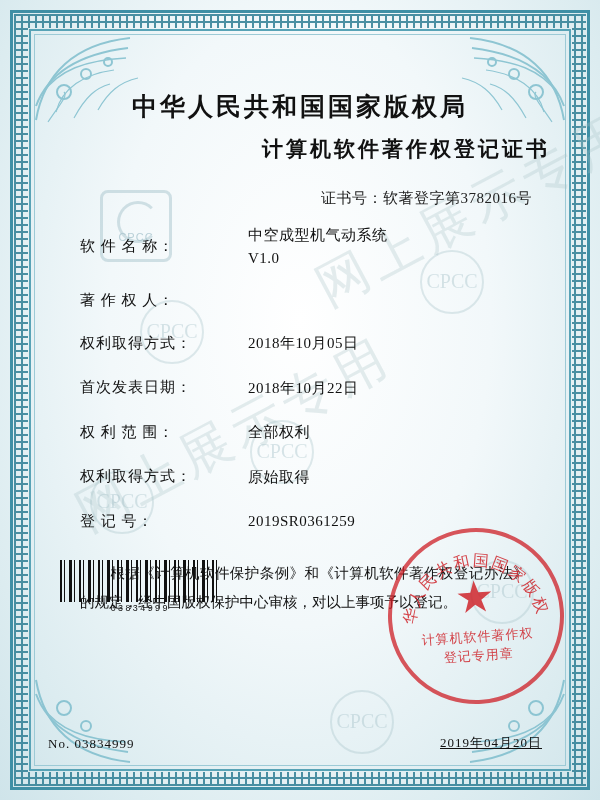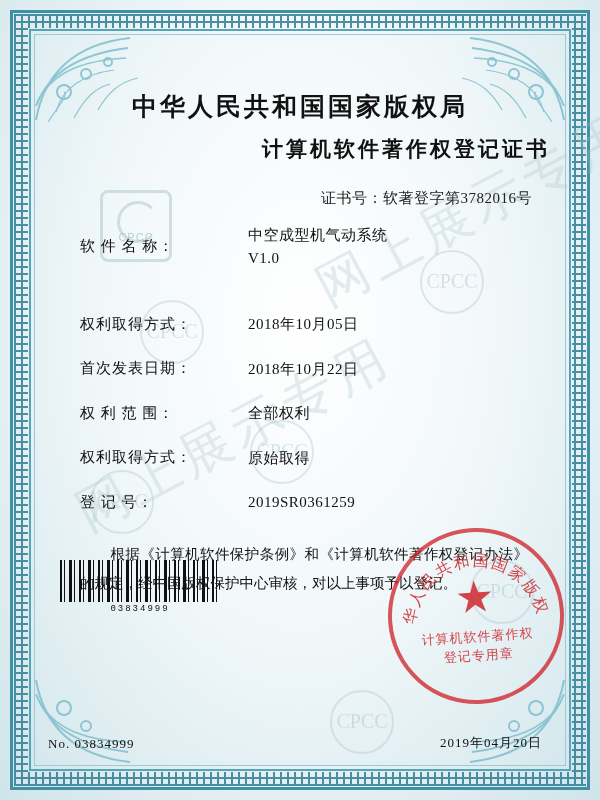--- a/index.html
+++ b/index.html
@@ -270,21 +270,21 @@
     right: 48px;
     bottom: 48px;
     display: flex;
     justify-content: space-between;
     align-items: flex-end;
     font-size: 13px;
     color: #111;
     gap: 20px;
   }
   .footer-no { letter-spacing: 1px; }
-  .footer-date { letter-spacing: 1px; padding-right: 10px;}
+  .footer-date { letter-spacing: 1px; padding-right: 10px; text-decoration: underline;}
 </style>
 </head>
 <body>
 
 <div class="certificate">
 
   <div class="frame-outer"></div>
   <div class="frame-band"></div>
   <div class="frame-inner"></div>
   <div class="frame-inner2"></div>
@@ -365,20 +365,21 @@
 
     <div class="fields">
 
       <div class="field-row tall">
         <div class="field-label">软 件 名 称：</div>
         <div class="field-value" style="white-space: pre-line;">中空成型机气动系统
 V1.0</div>
       </div>
 
       <div class="field-row tall">
+        <div class="field-label">著 作 权 人：</div>
       </div>
 
       <div class="field-row tall">
         <div class="field-label">权利取得方式：</div>
         <div class="field-value">2018年10月05日</div>
       </div>
 
       <div class="field-row tall">
         <div class="field-label">首次发表日期：</div>
         <div class="field-value">2018年10月22日</div>

